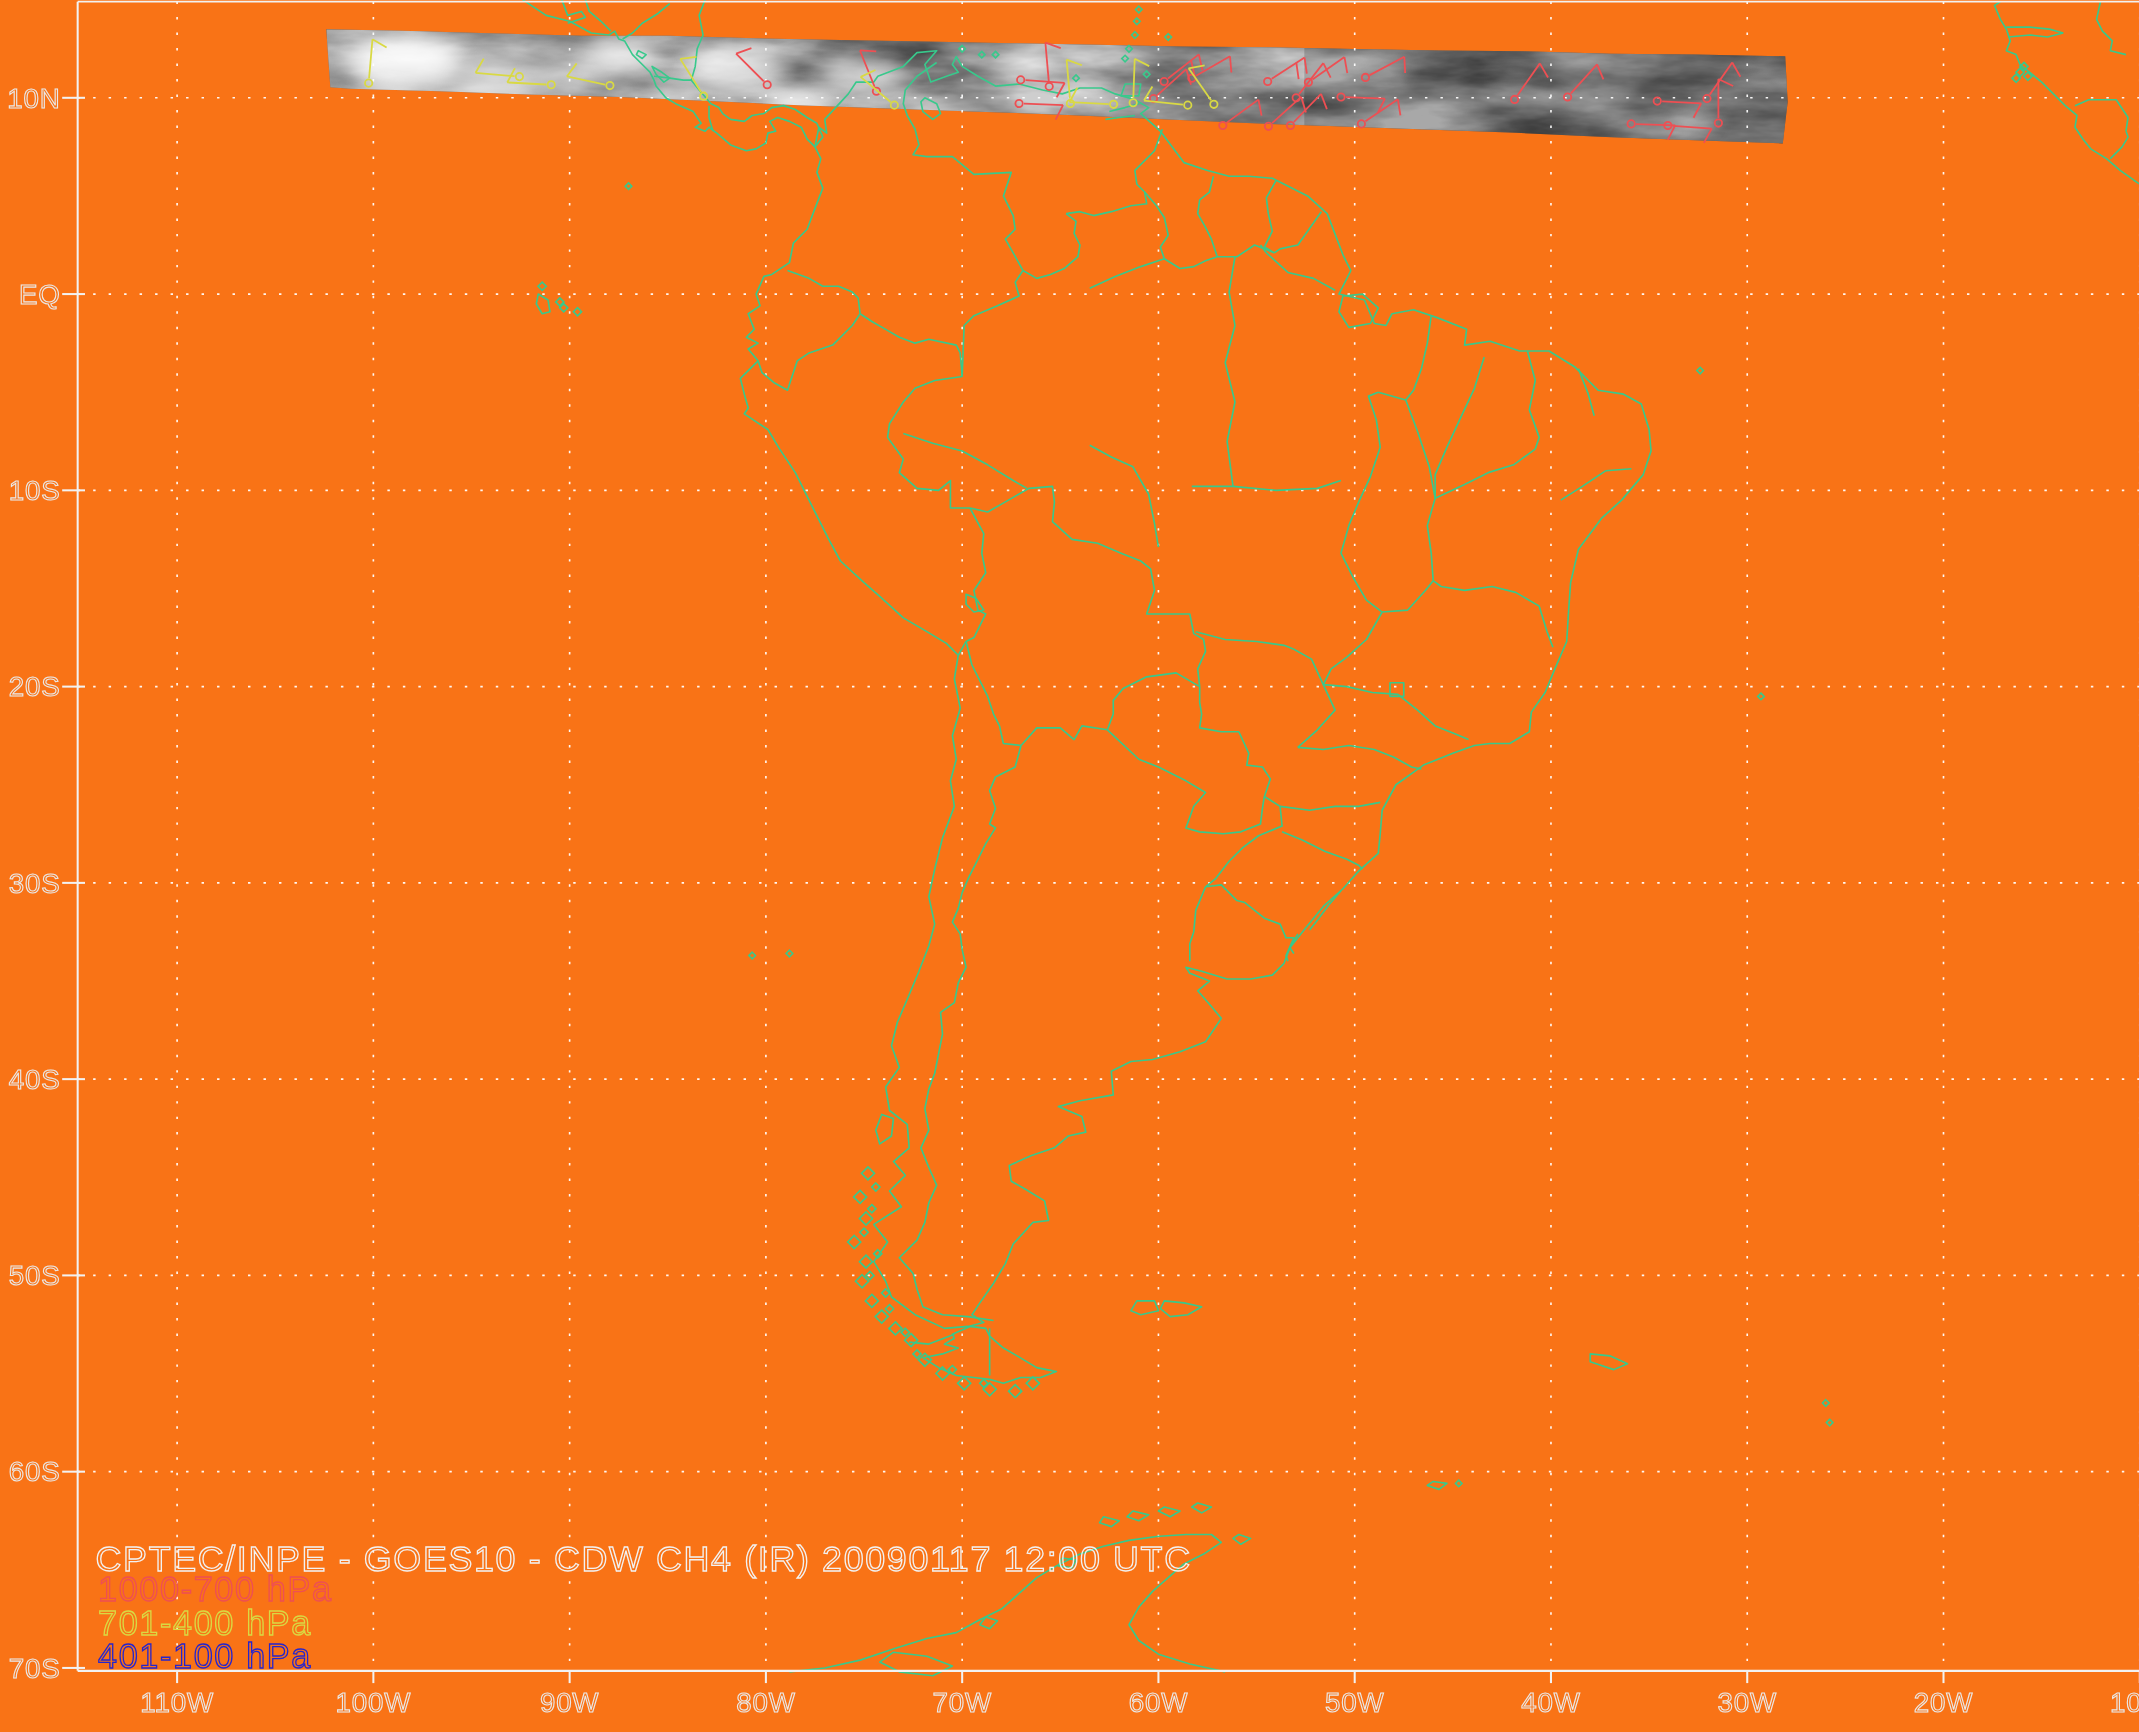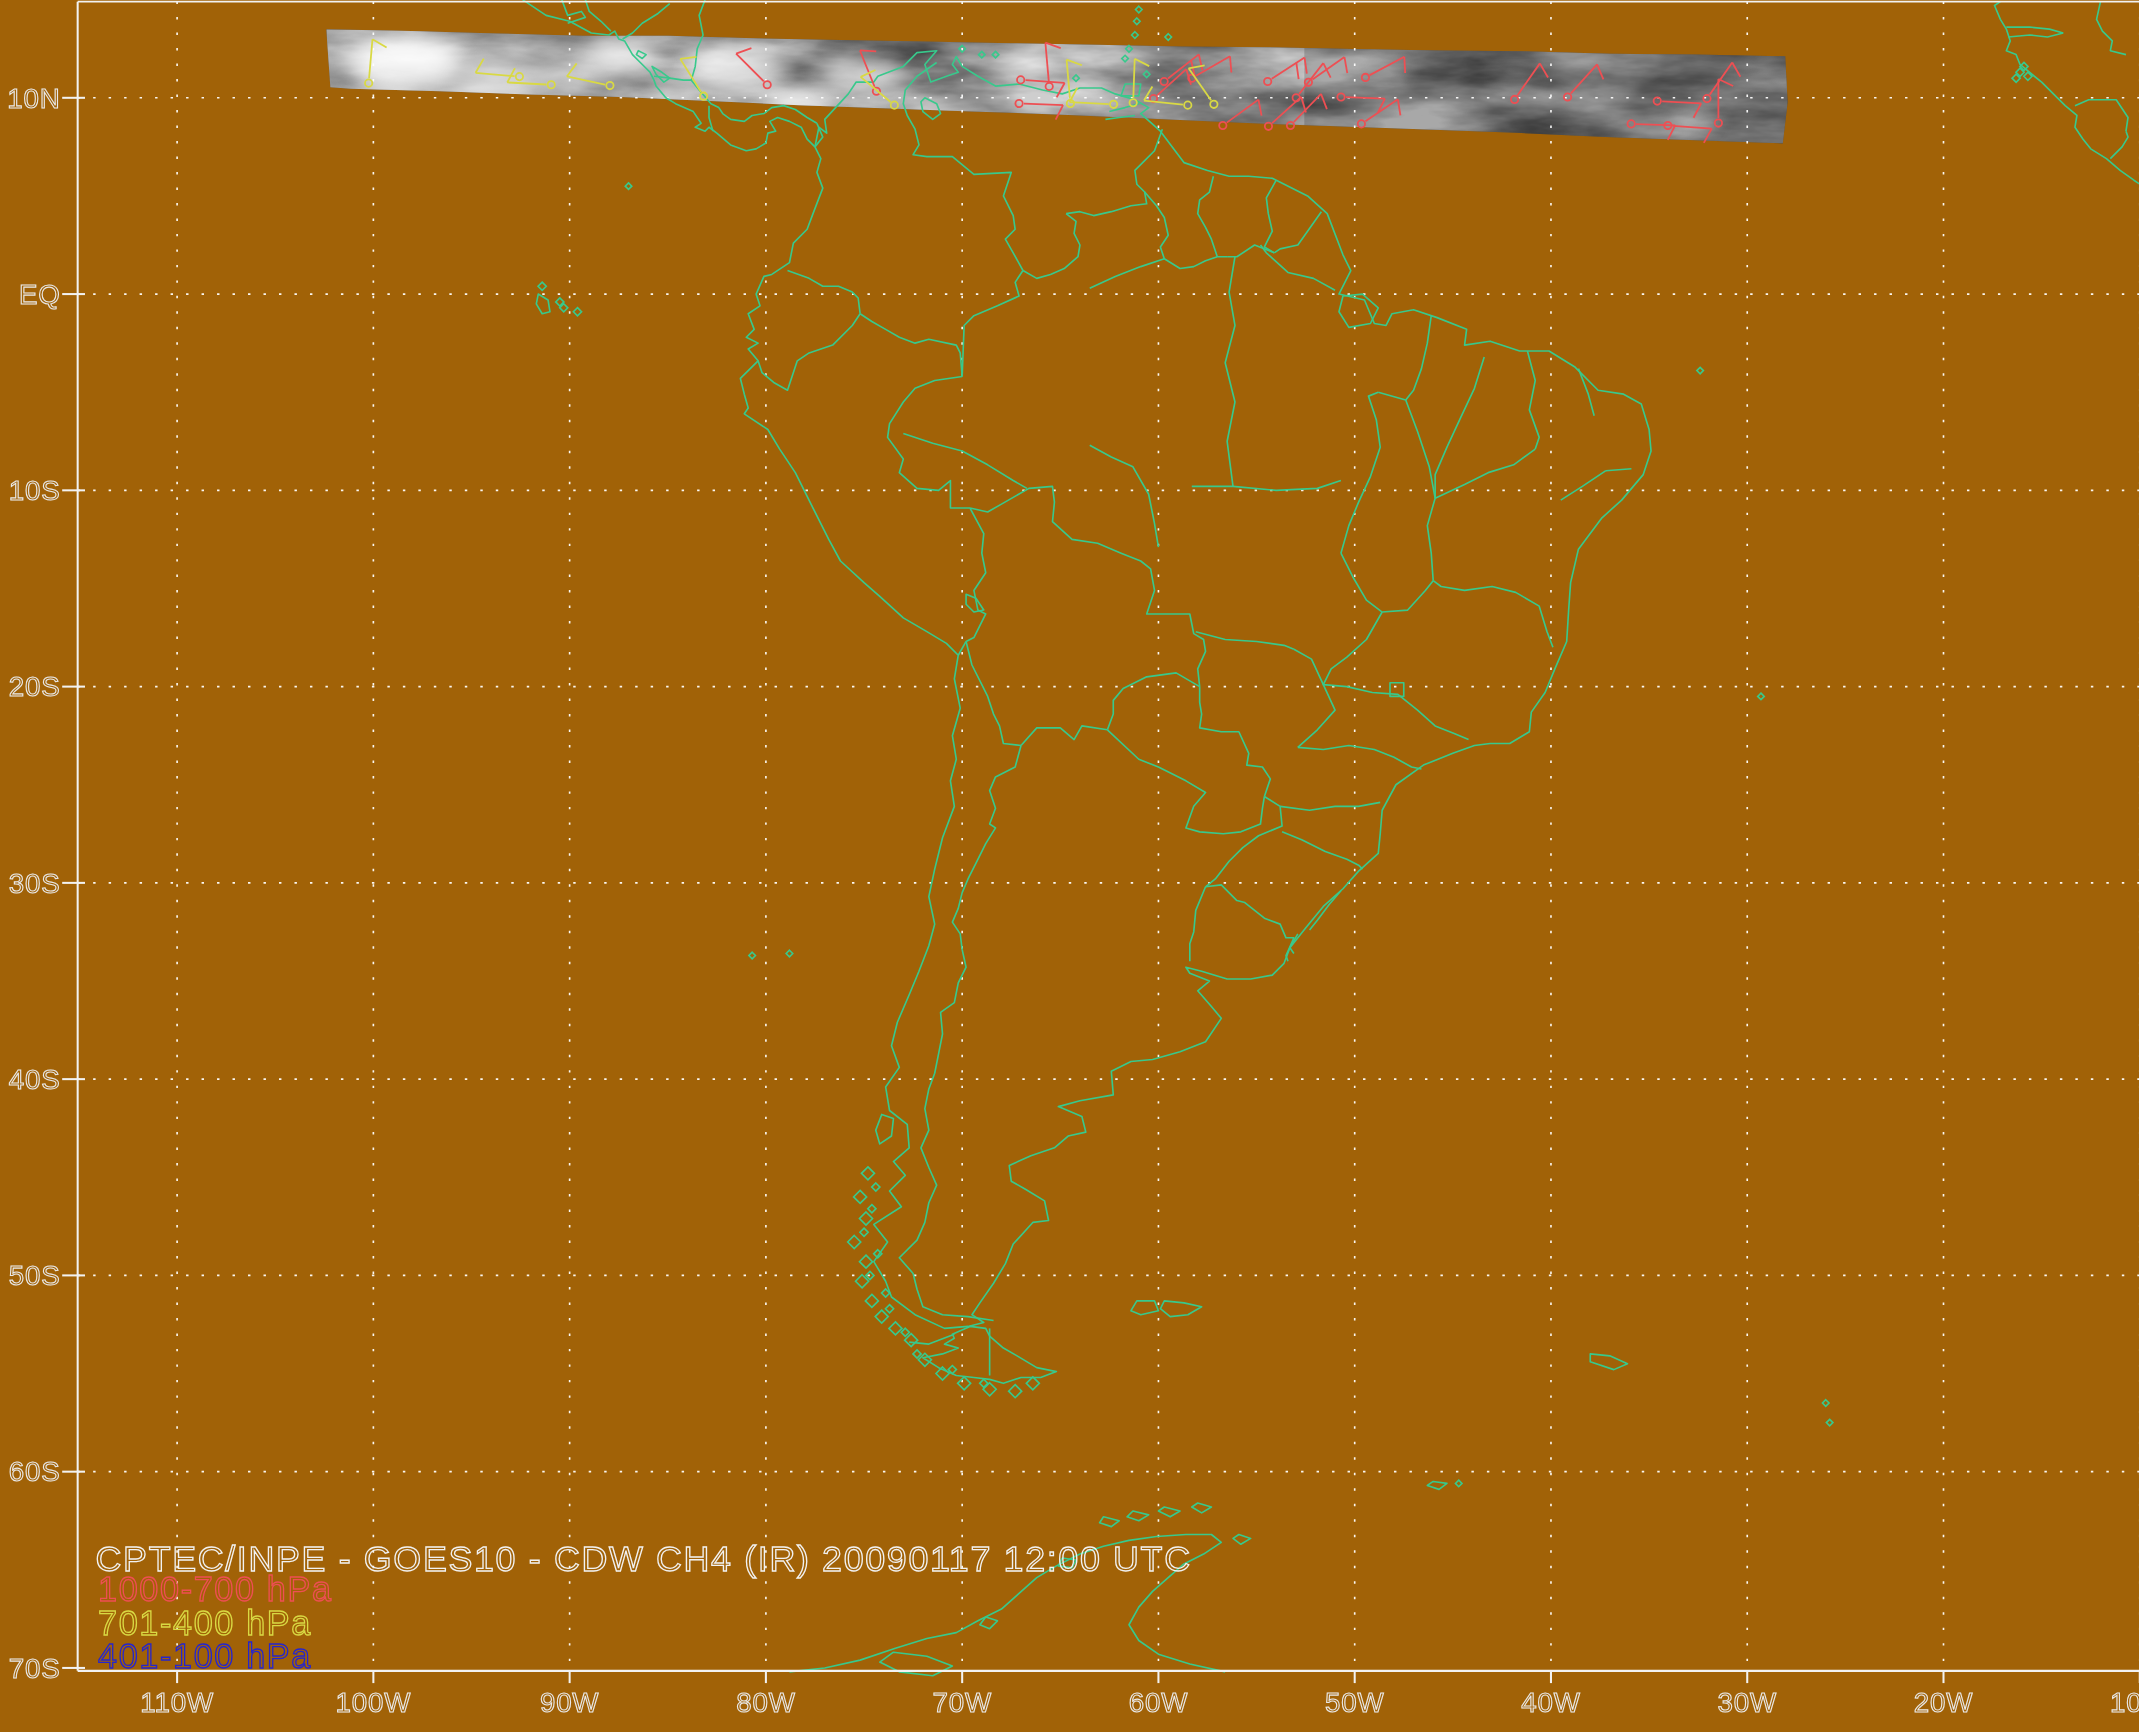--- a/index.html
+++ b/index.html
@@ -1,16 +1,16 @@
 <!DOCTYPE html>
 <html style="font-size:13px"><head>
 <meta charset="utf-8">
 <style>
   html,body{margin:0;padding:0;background:#000;}
-  .stage{position:relative;width:2140px;height:1732px;background:#a16207;overflow:hidden;
+  .stage{position:relative;width:2140px;height:1732px;background:#f97316;overflow:hidden;
          font-family:"Liberation Sans",sans-serif;}
   svg{position:absolute;left:0;top:0;}
   text{user-select:none;}
   .glabel{font-family:"Liberation Sans",sans-serif;font-size:34px;letter-spacing:1px;
           fill:none;stroke:#e9e9e9;stroke-width:1.35px;}
   .cap{font-family:"Liberation Sans",sans-serif;font-size:42px;letter-spacing:2px;
        fill:none;stroke-width:1.6px;}
   .cap.title{font-size:44px;}
 </style>
 </head>

